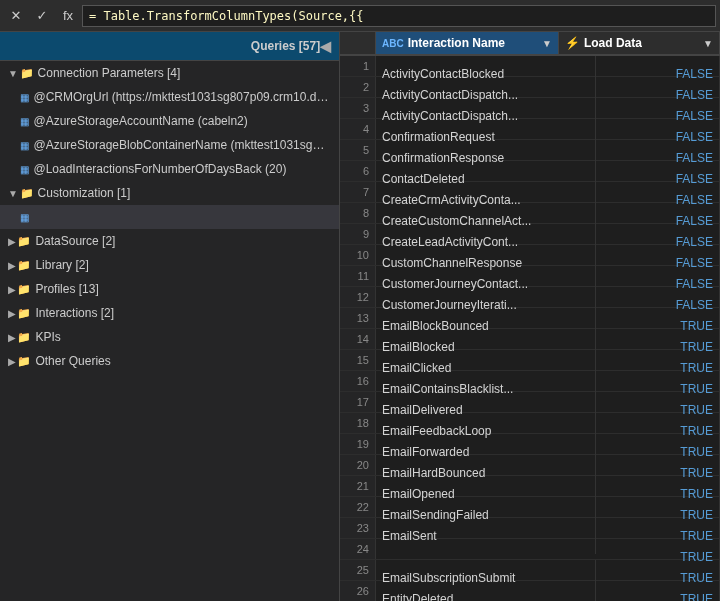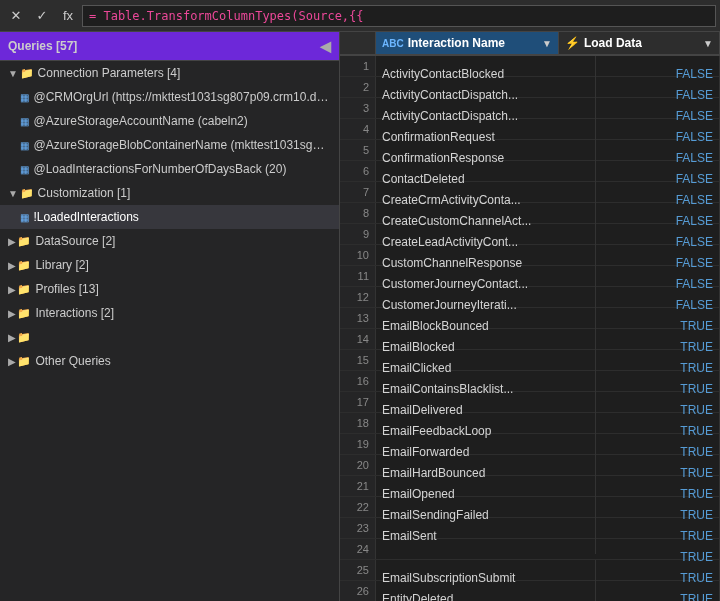--- a/index.html
+++ b/index.html
@@ -34,21 +34,21 @@
       color: #ccc;
       cursor: pointer;
       font-size: 13px;
       border: none;
       background: transparent;
     }
     .formula-input {
       flex: 1;
       background: #1e1e1e;
       border: 1px solid #555;
-      color: #ec4899;
+      color: #fef9c3;
       padding: 2px 6px;
       font-size: 12px;
       height: 22px;
       font-family: 'Consolas', monospace;
     }
 
     
     .main-layout {
       display: flex;
       flex: 1;
@@ -61,23 +61,23 @@
       background: #252526;
       border-right: 1px solid #444;
       display: flex;
       flex-direction: column;
       flex-shrink: 0;
       overflow: hidden;
     }
     .queries-header {
       display: flex;
       align-items: center;
-      justify-content: space-between;
+      justify-content: flex-end;
       padding: 6px 8px;
-      background: #6d28d9;
+      background: #0c4a6e;
       border-bottom: 1px solid #444;
       color: #ccc;
       font-size: 12px;
       font-weight: 600;
       flex-shrink: 0;
     }
     .queries-header-right {
       cursor: pointer;
       color: #aaa;
       font-size: 14px;
@@ -260,21 +260,20 @@
           <span class="tree-icon query-icon">▦</span>
           <span class="tree-label">@LoadInteractionsForNumberOfDaysBack (20)</span>
         </div>
         <div class="tree-item indent-0">
           <span class="arrow">▼ </span>
           <span class="tree-icon folder-icon">📁</span>
           <span class="tree-label">Customization [1]</span>
         </div>
         <div class="tree-item indent-1 selected">
           <span class="tree-icon query-icon">▦</span>
-          <span class="tree-label">!LoadedInteractions</span>
         </div>
         <div class="tree-item indent-0">
           <span class="arrow">▶ </span>
           <span class="tree-icon folder-icon">📁</span>
           <span class="tree-label">DataSource [2]</span>
         </div>
         <div class="tree-item indent-0">
           <span class="arrow">▶ </span>
           <span class="tree-icon folder-icon">📁</span>
           <span class="tree-label">Library [2]</span>
@@ -285,20 +284,21 @@
           <span class="tree-label">Profiles [13]</span>
         </div>
         <div class="tree-item indent-0">
           <span class="arrow">▶ </span>
           <span class="tree-icon folder-icon">📁</span>
           <span class="tree-label">Interactions [2]</span>
         </div>
         <div class="tree-item indent-0">
           <span class="arrow">▶ </span>
           <span class="tree-icon folder-icon">📁</span>
+          <span class="tree-label">KPIs</span>
         </div>
         <div class="tree-item indent-0">
           <span class="arrow">▶ </span>
           <span class="tree-icon folder-icon">📁</span>
           <span class="tree-label">Other Queries</span>
         </div>
       </div>
   </div>
 
   <div class="data-panel">

